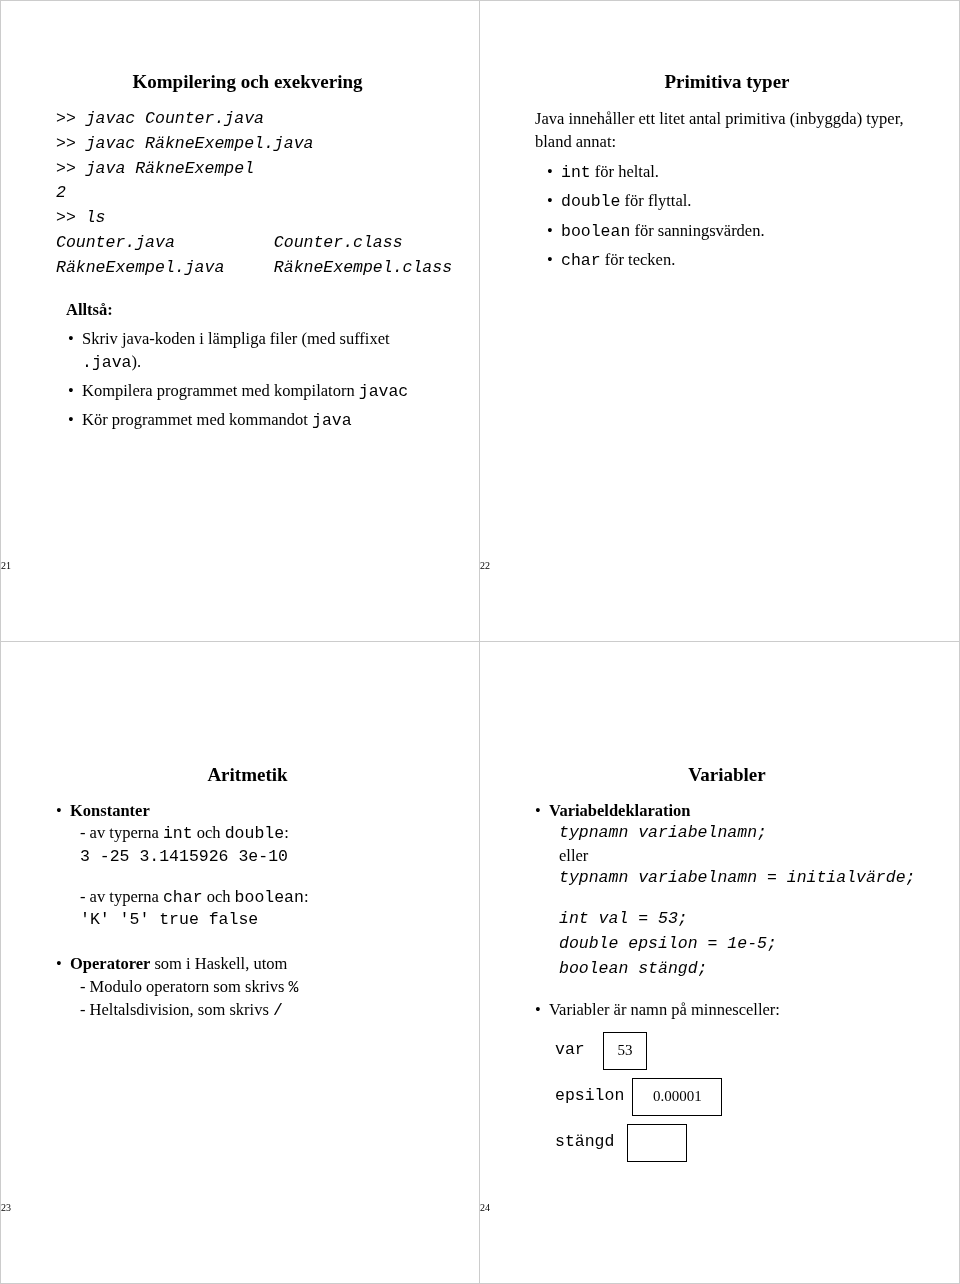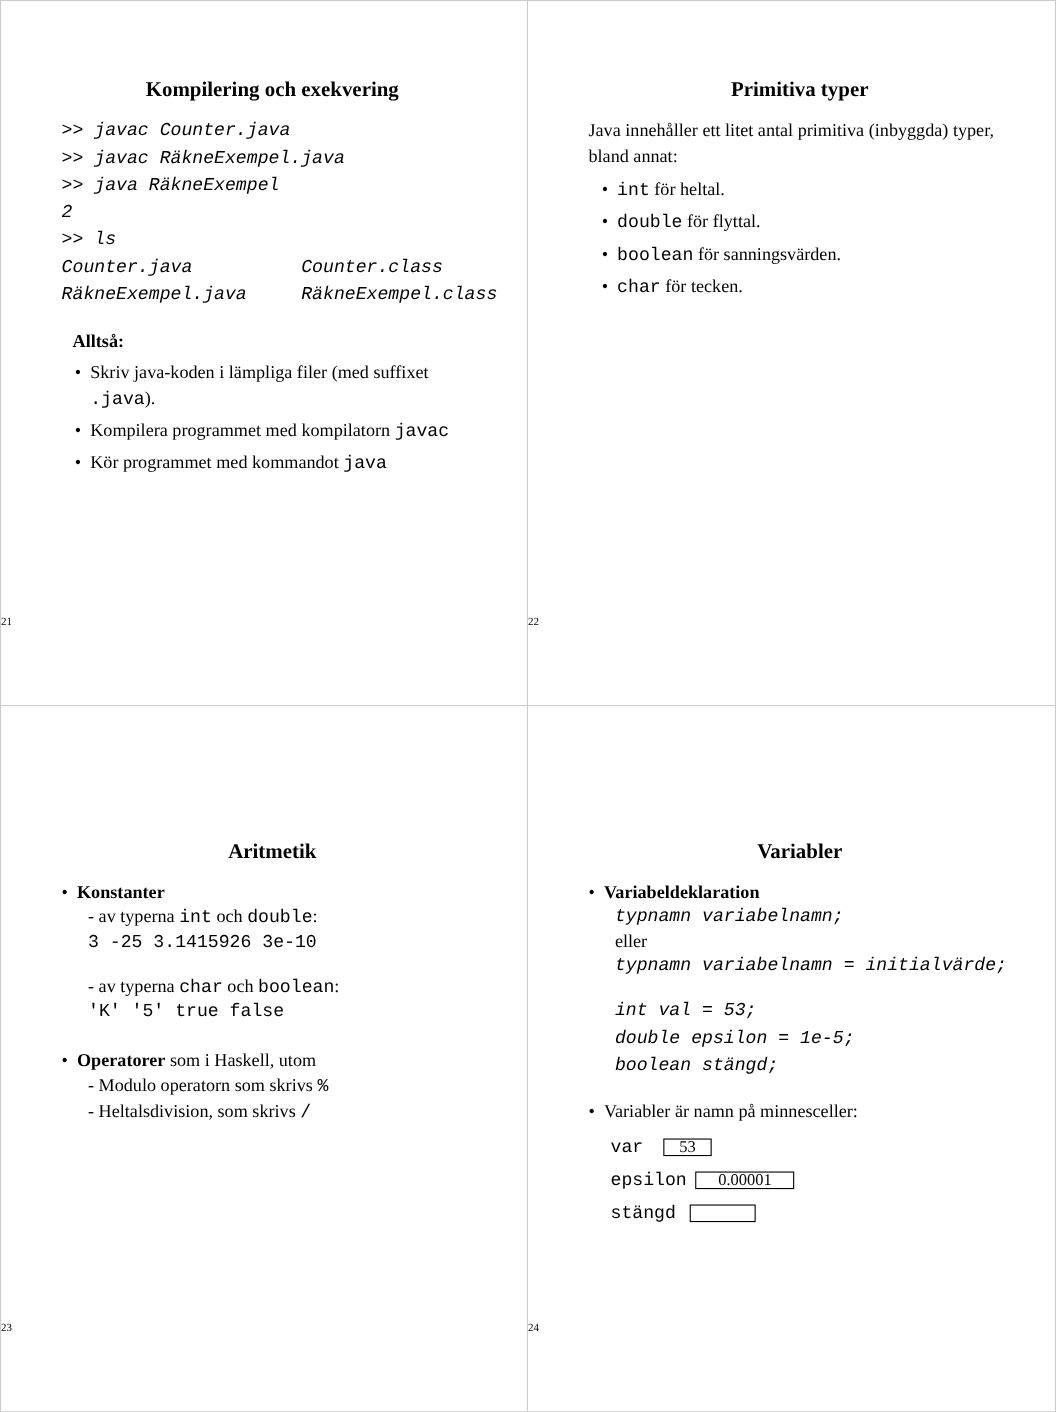--- a/index.html
+++ b/index.html
@@ -51,21 +51,21 @@
     white-space: pre;
     line-height: 1.5;
     margin: 6px 0 18px 0;
     font-style: italic;
   }
   .sub { margin-left: 10px; }
   .memrow { display: flex; align-items: center; gap: 8px; margin: 8px 0; }
   .membox {
     border: 1px solid #000;
     min-width: 44px;
-    height: 16px;
+    height: 38px;
     padding: 0 8px;
     display: flex;
     align-items: center;
     justify-content: center;
     font-size: 15px;
     font-family: Liberation Serif, serif;
   }
   .memlabel { font-family: "Courier New", Courier, monospace; min-width: 64px; }
   .subhead { font-weight: bold; margin: 20px 0 6px 0; }
 </style>

